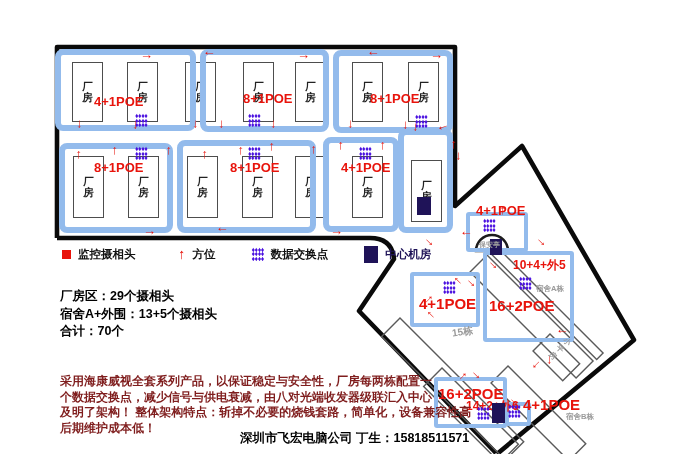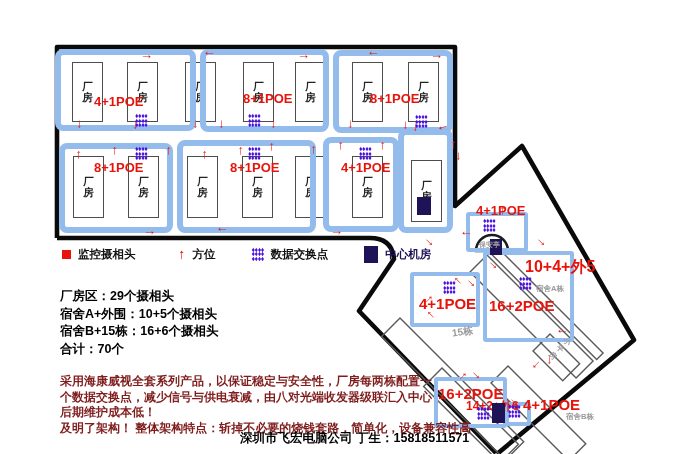--- a/index.html
+++ b/index.html
@@ -173,21 +173,21 @@
       <div class="arrow" style="left: 330px; top: 226px; transform: rotate(0deg);">→</div>
       <div class="arrow" style="left: 424px; top: 236px; transform: rotate(45deg);">→</div>
     </div>
   <div id="dorm-layer">
       <div class="dormbox" style="left: 466px; top: 212px; width: 62px; height: 40px;"></div>
       <div class="dormbox" style="left: 410px; top: 272px; width: 70px; height: 55px;"></div>
       <div class="dormbox" style="left: 483px; top: 251px; width: 91px; height: 91px;"></div>
       <div class="dormbox" style="left: 434px; top: 377px; width: 73px; height: 51px;"></div>
       <div class="dormbox" style="left: 505px; top: 402px; width: 26px; height: 24px;"></div>
       <div class="poe" style="left: 476px; top: 203px; font-size: 13px;">4+1POE</div>
-      <div class="poe" style="left: 525px; top: 257px; font-size: 16px;">10+4+外5</div>
+      <div class="poe" style="left: 513px; top: 257px; font-size: 12px;">10+4+外5</div>
       <div class="poe" style="left: 489px; top: 297px; font-size: 15px;">16+2POE</div>
       <div class="poe" style="left: 419px; top: 295px; font-size: 15px;">4+1POE</div>
       <div class="poe" style="left: 438px; top: 385px; font-size: 15px;">16+2POE</div>
       <div class="poe" style="left: 466px; top: 398px; font-size: 12px;">14+2+外6</div>
       <div class="poe" style="left: 523px; top: 396px; font-size: 15px;">4+1POE</div>
       <div class="dots" style="left: 483px; top: 219px;">♦♦♦♦
 ♦♦♦♦
 ♦♦♦♦</div>
       <div class="dots" style="left: 519px; top: 277px;">♦♦♦♦
 ♦♦♦♦
@@ -242,24 +242,23 @@
 ♦♦♦♦</div>
         <div class="leg-label">数据交换点</div>
       </div>
       <div class="leg-item">
         <div class="leg-navy"></div>
         <div class="leg-label navytxt">中心机房</div>
       </div>
     </div>
   <div id="stats">
       <div class="">厂房区：29个摄相头</div>
-      <div class="">宿舍A+外围：10+5个摄相头</div>
-      <div class="">宿舍B+15栋：16+6个摄相头</div>
+      <div class="">宿舍A+外围：13+5个摄相头</div>
       <div class="">合计：70个</div>
     </div>
   <div id="desc">
       <div class="">采用海康威视全套系列产品，以保证稳定与安全性，厂房每两栋配置一</div>
       <div class="">个数据交换点，减少信号与供电衰减，由八对光端收发器级联汇入中心</div>
+      <div class="">及明了架构！ 整体架构特点：斩掉不必要的烧钱套路，简单化，设备兼容性高</div>
       <div class="">后期维护成本低！</div>
-      <div class="">及明了架构！ 整体架构特点：斩掉不必要的烧钱套路，简单化，设备兼容性高</div>
     </div>
   <div id="footer">深圳市飞宏电脑公司 丁生：15818511571</div>
 </div>
 
 </body></html>

